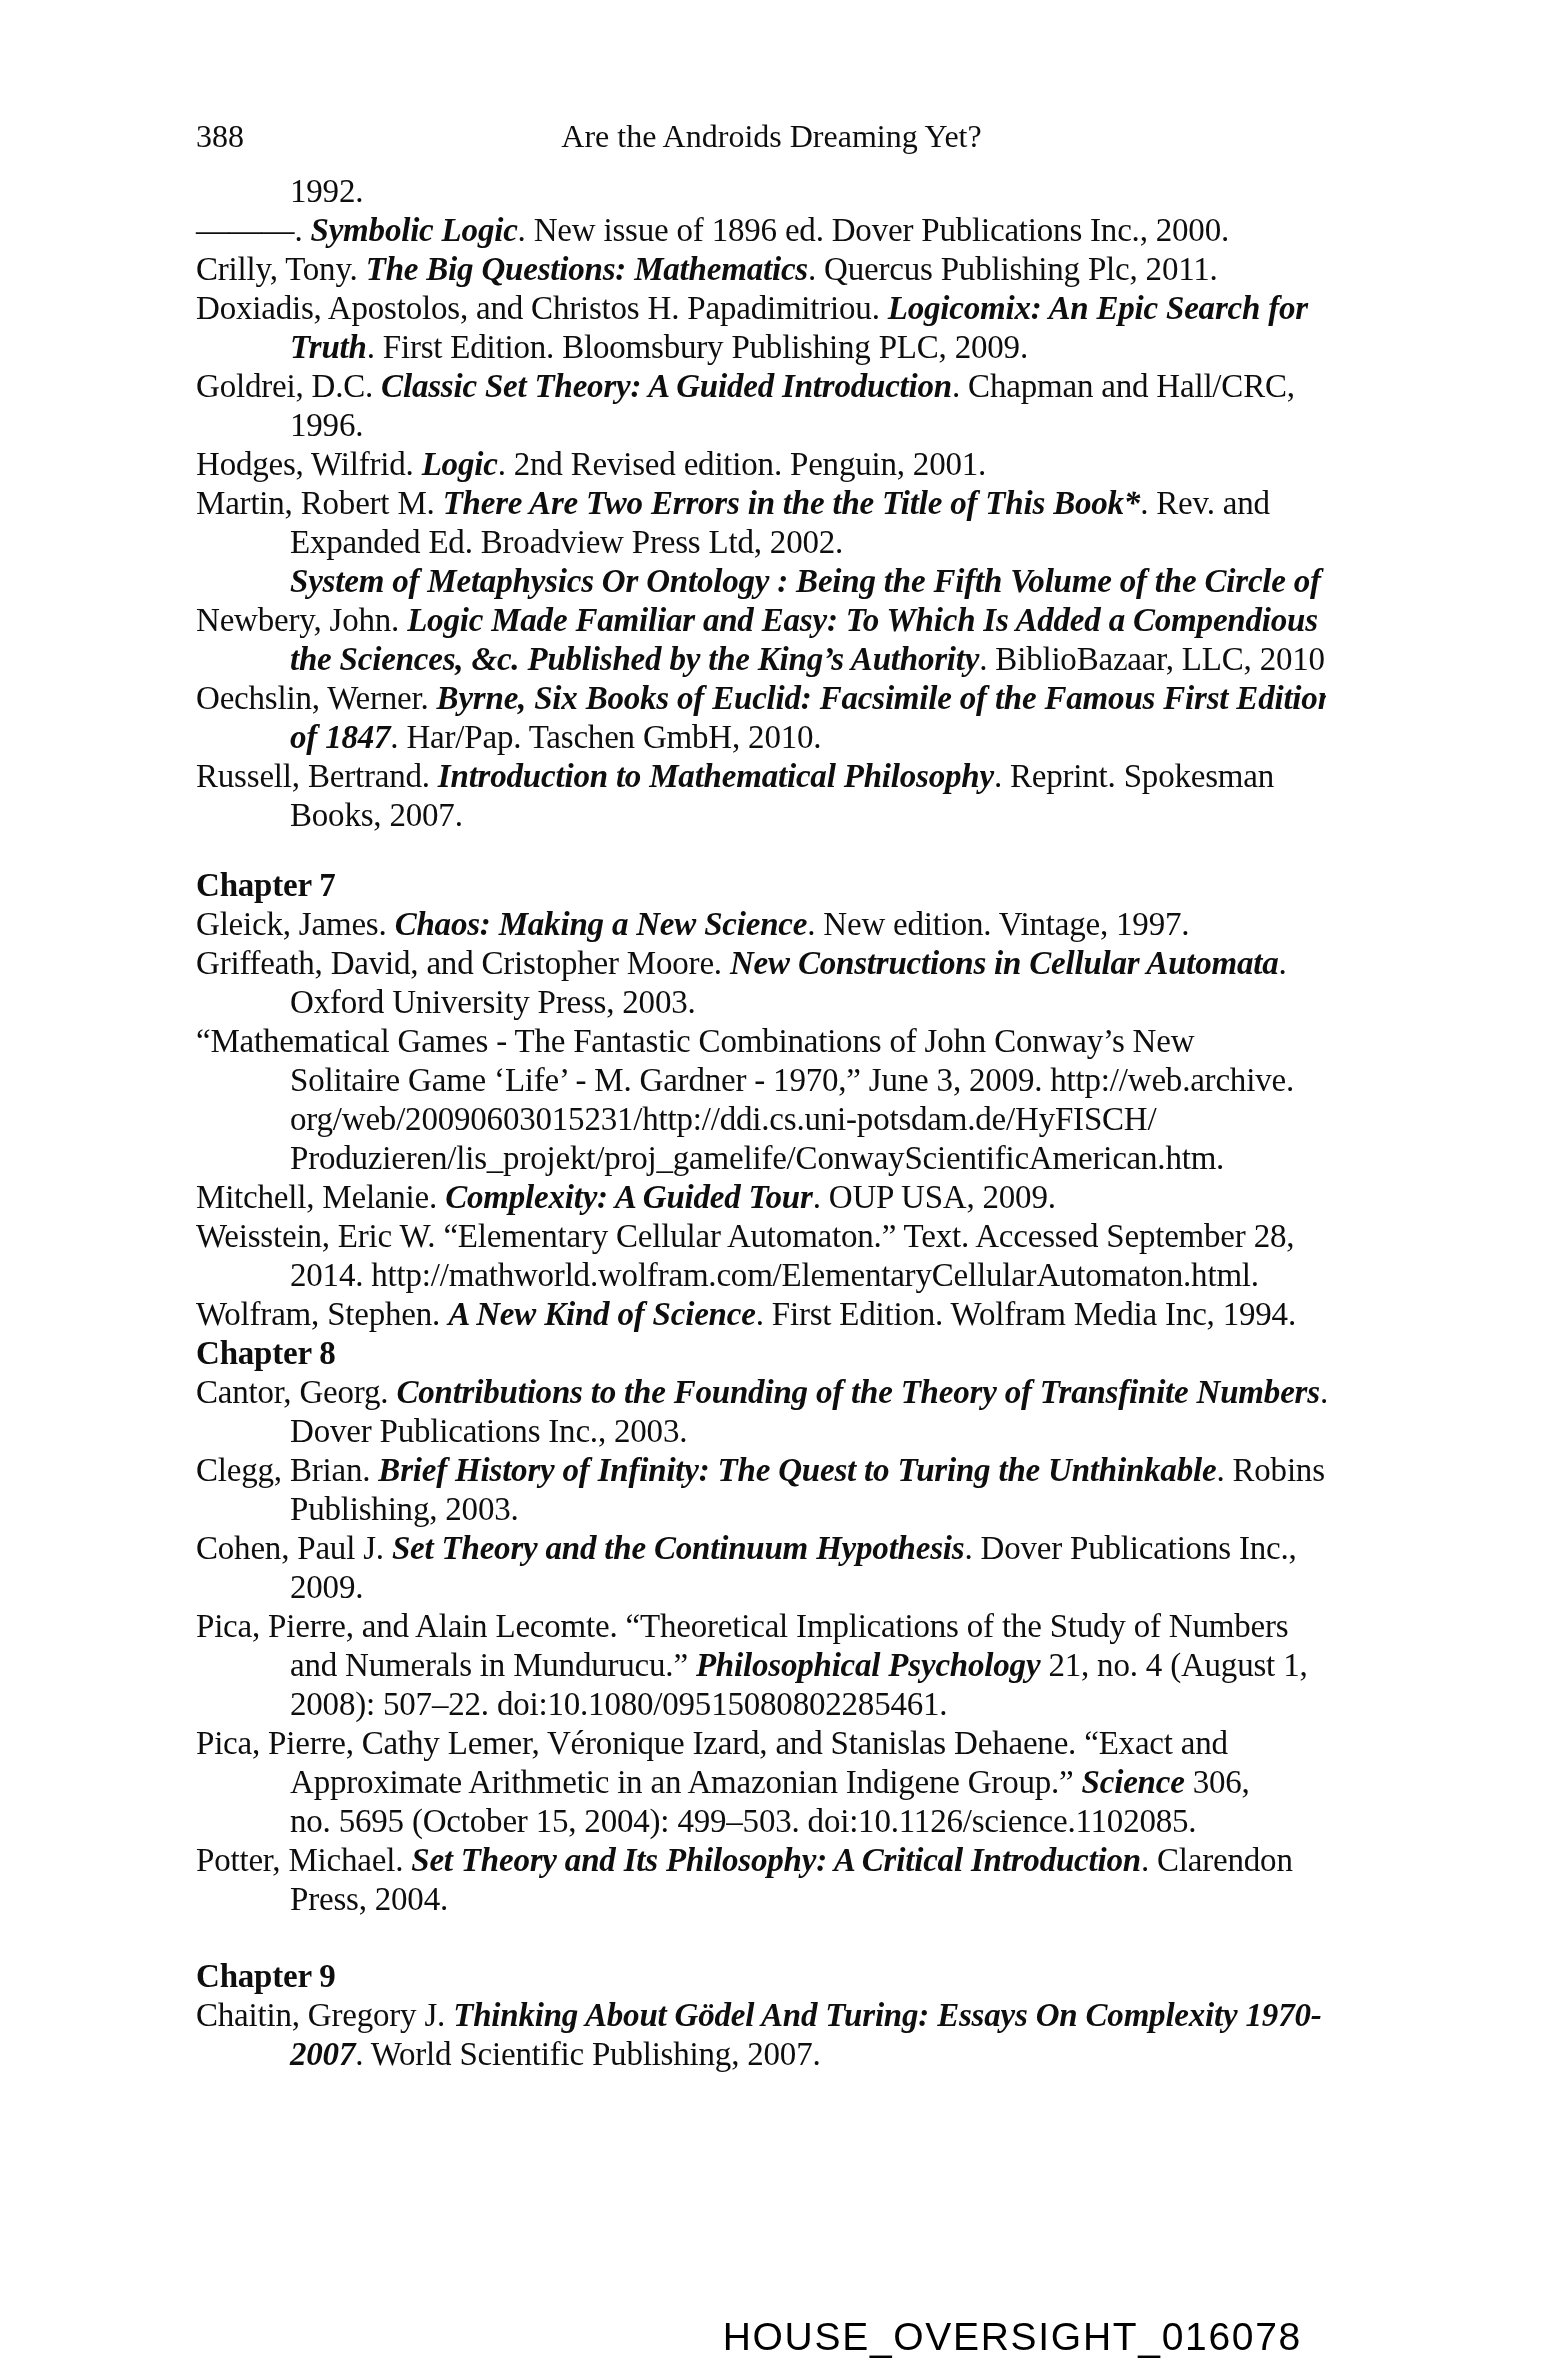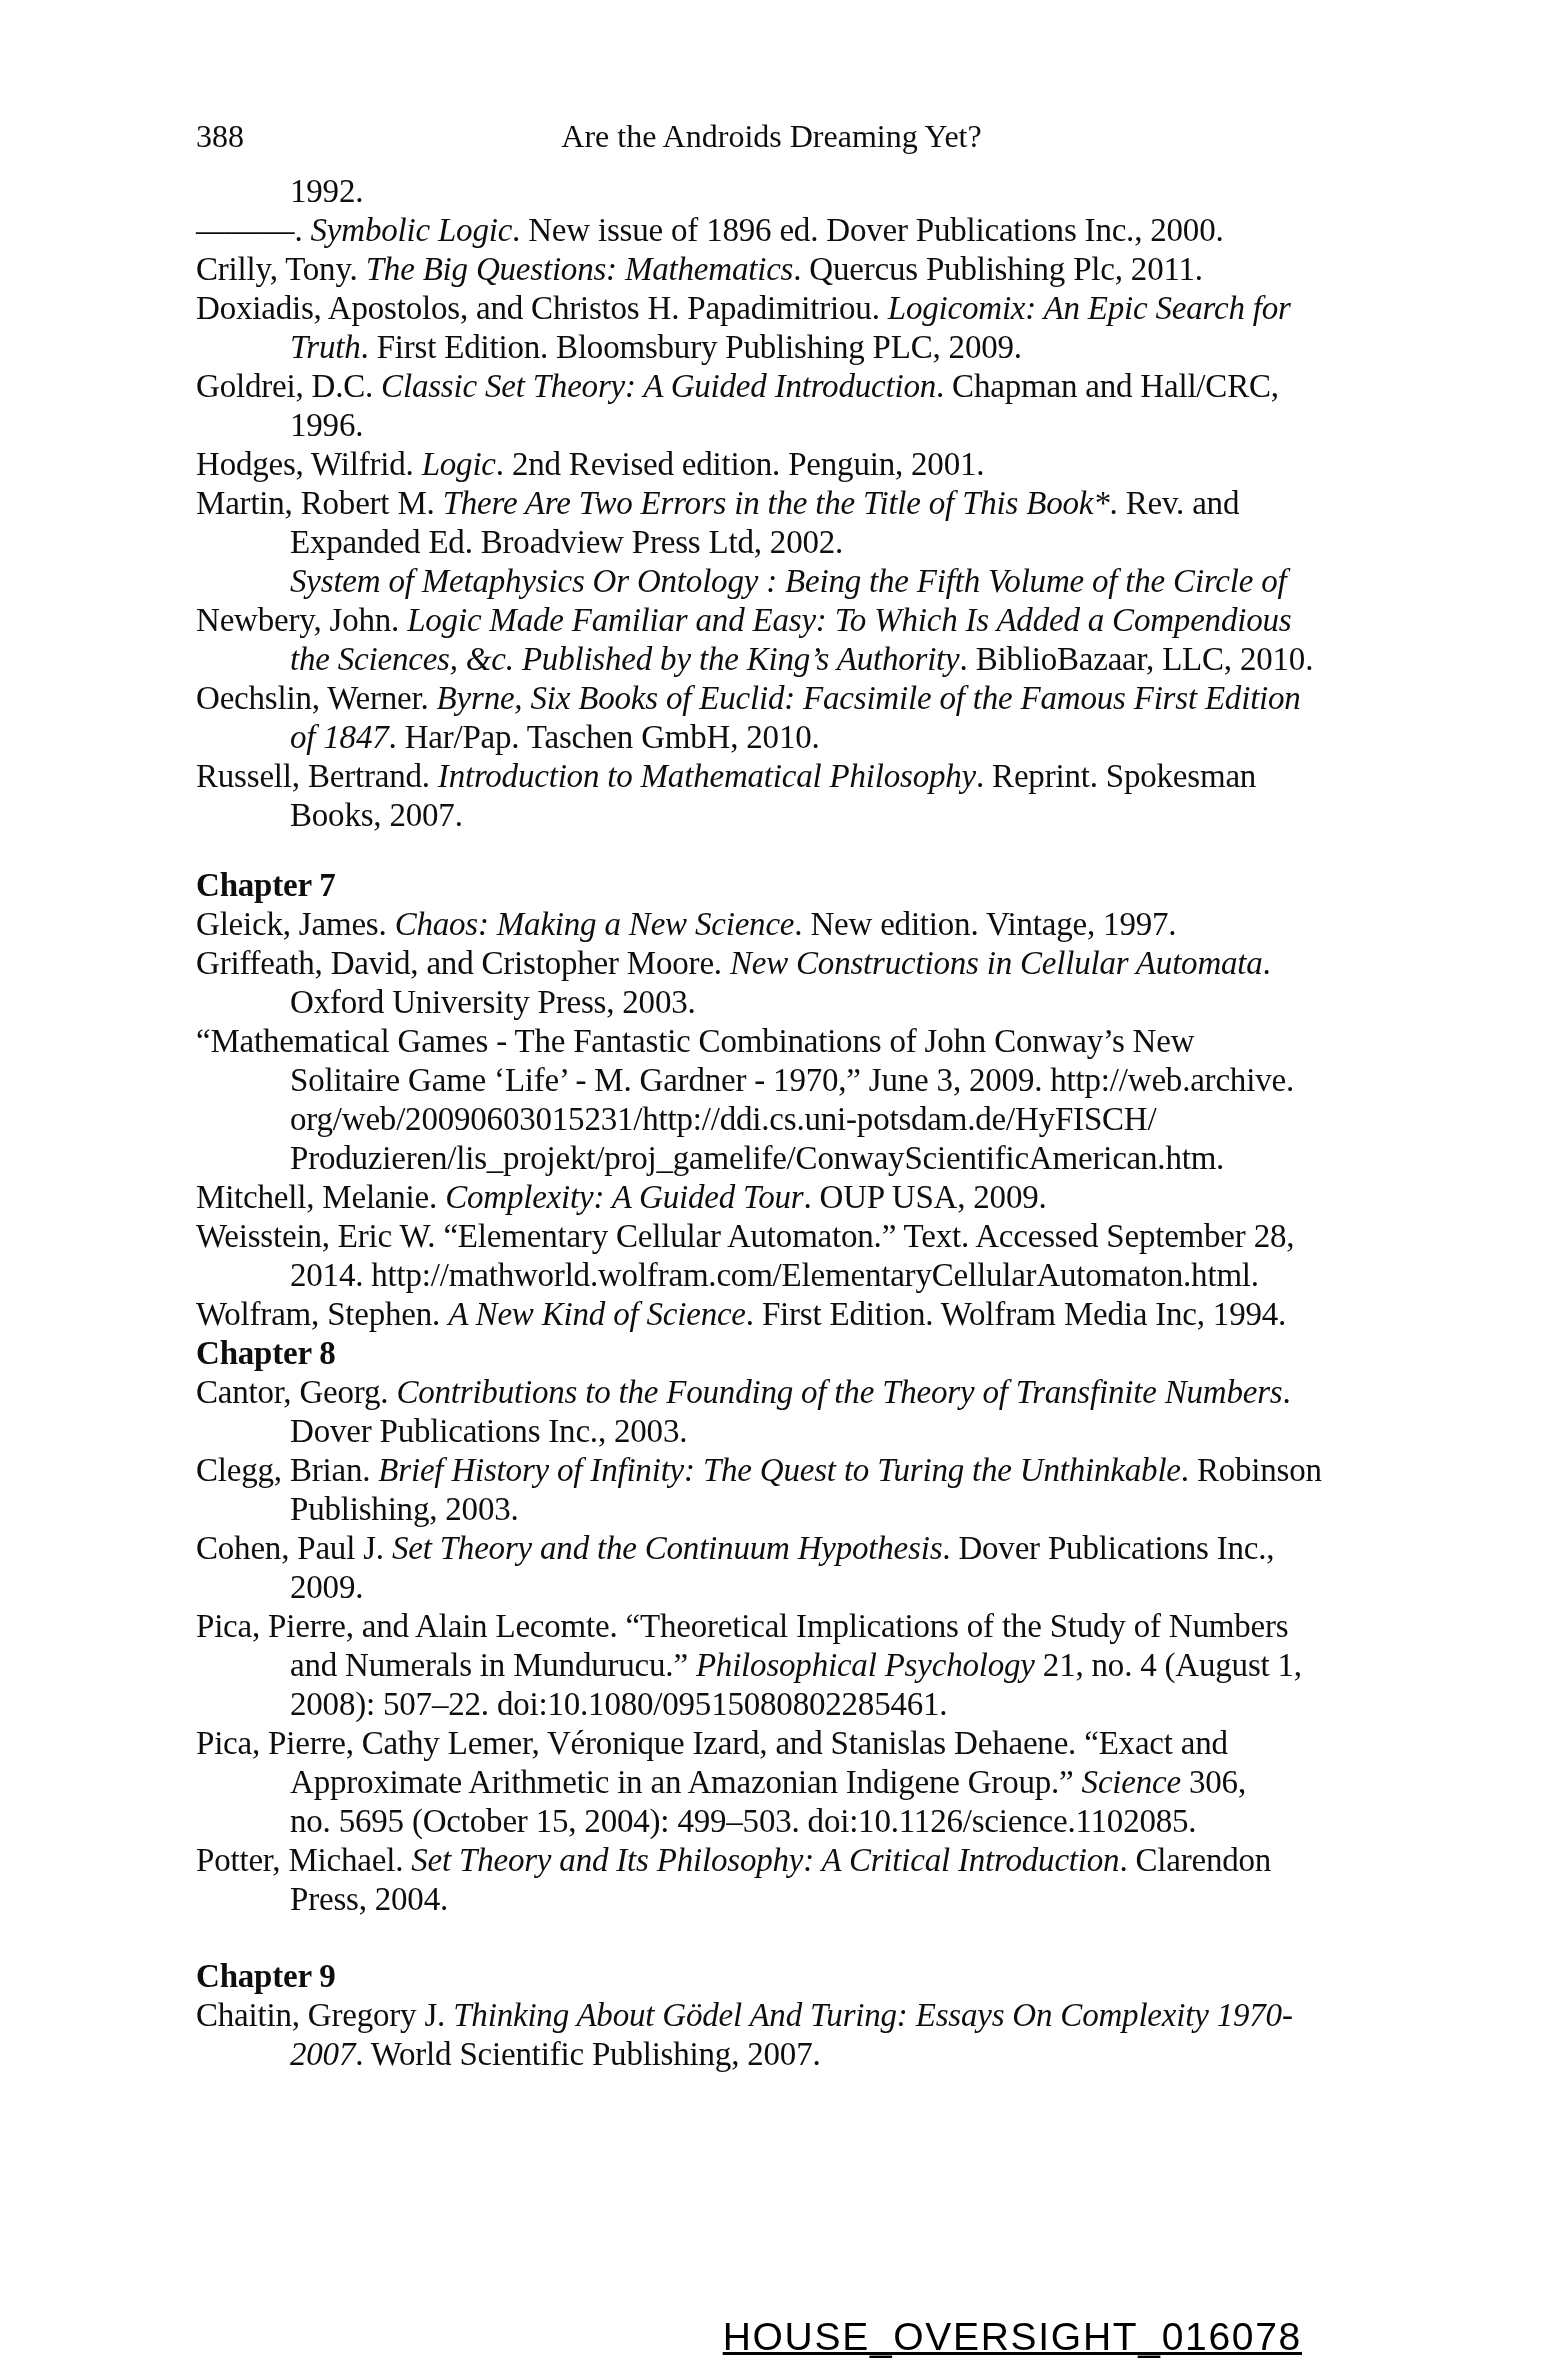--- a/index.html
+++ b/index.html
@@ -38,30 +38,29 @@
     letter-spacing: -0.2px;
   }
   .bib-section { margin: 0; }
   .bib-section:nth-of-type(2) { margin-top: 31px; }
   .bib-section:nth-of-type(3) { }
   .bib-section:nth-of-type(4) { margin-top: 38px; }
   .chapter-heading { font-weight: bold; }
   .bib-entry { margin: 0; }
   .bib-line { white-space: nowrap; }
   .bib-line.indent { padding-left: 94px; }
-  .bib-line i { font-style: italic; }
+  .bib-line i { font-style: italic; font-weight: bold; }
   .watermark {
     position: absolute;
     top: 2315px;
     right: 24px;
     font-family: "Liberation Sans", "DejaVu Sans", sans-serif;
     font-size: 39px;
     letter-spacing: 1.7px;
     color: #000000;
-    text-decoration: underline;
   }
 </style>
 </head>
 <body>
 
 <div class="page">
 
   <div class="header">
     <span class="page-number">388</span>
     <div class="running-title">Are the Androids Dreaming Yet?</div>

